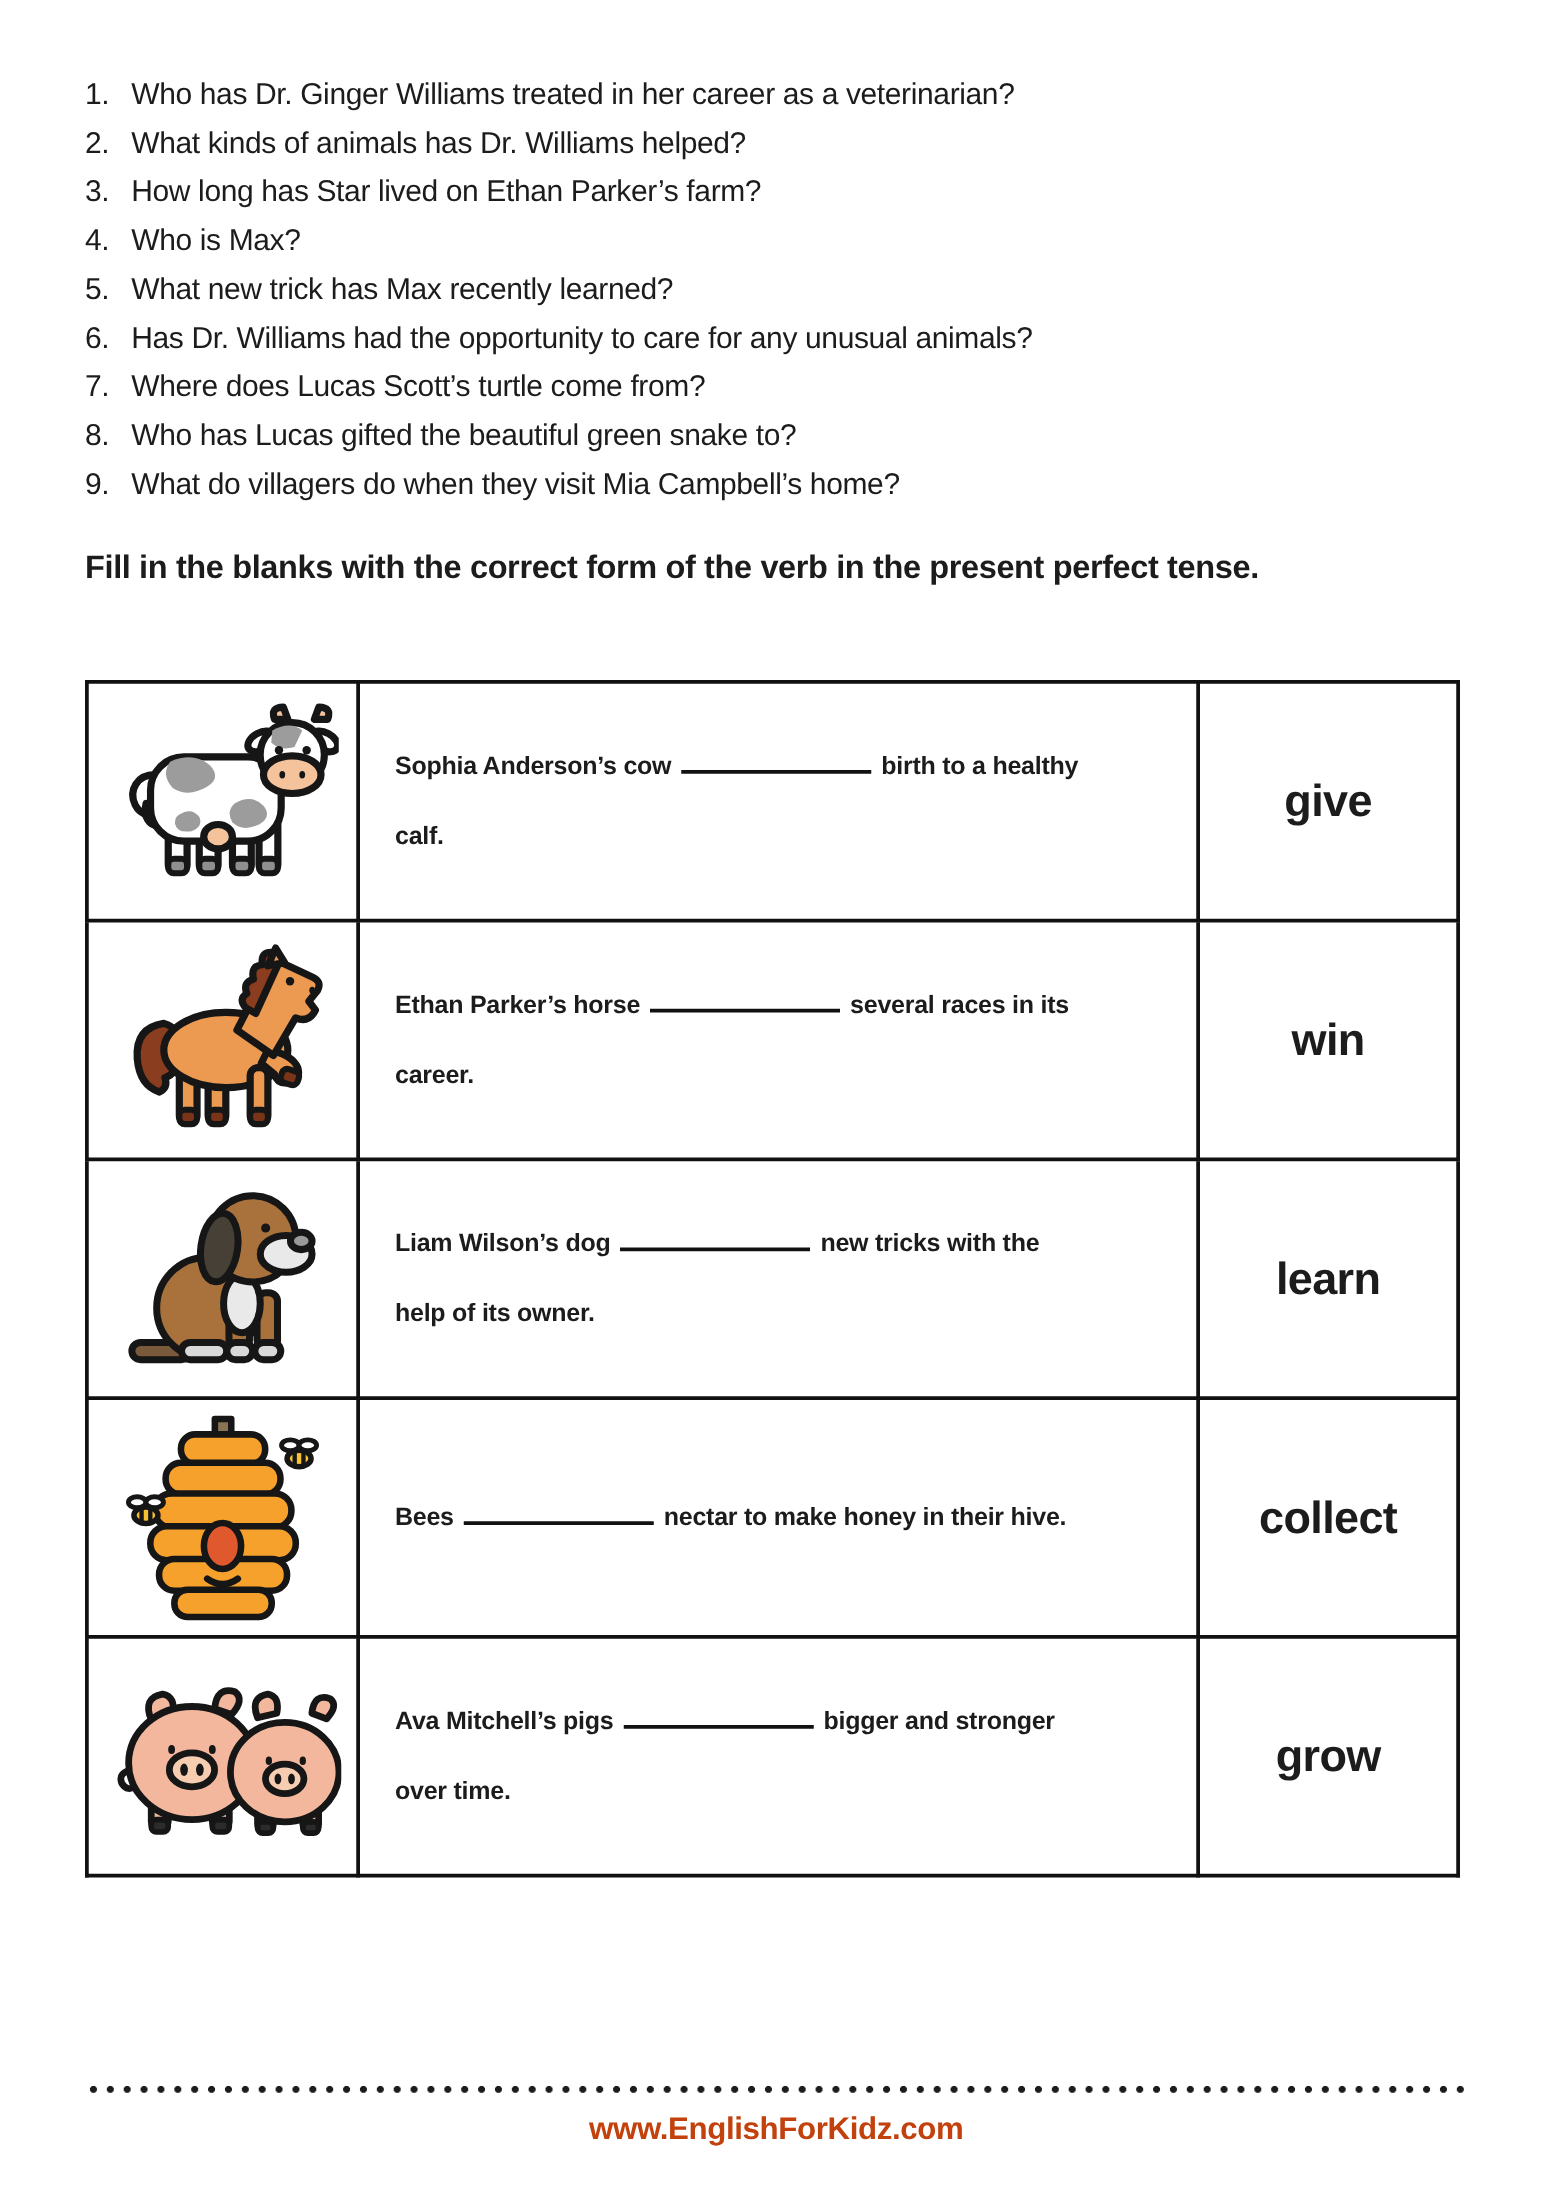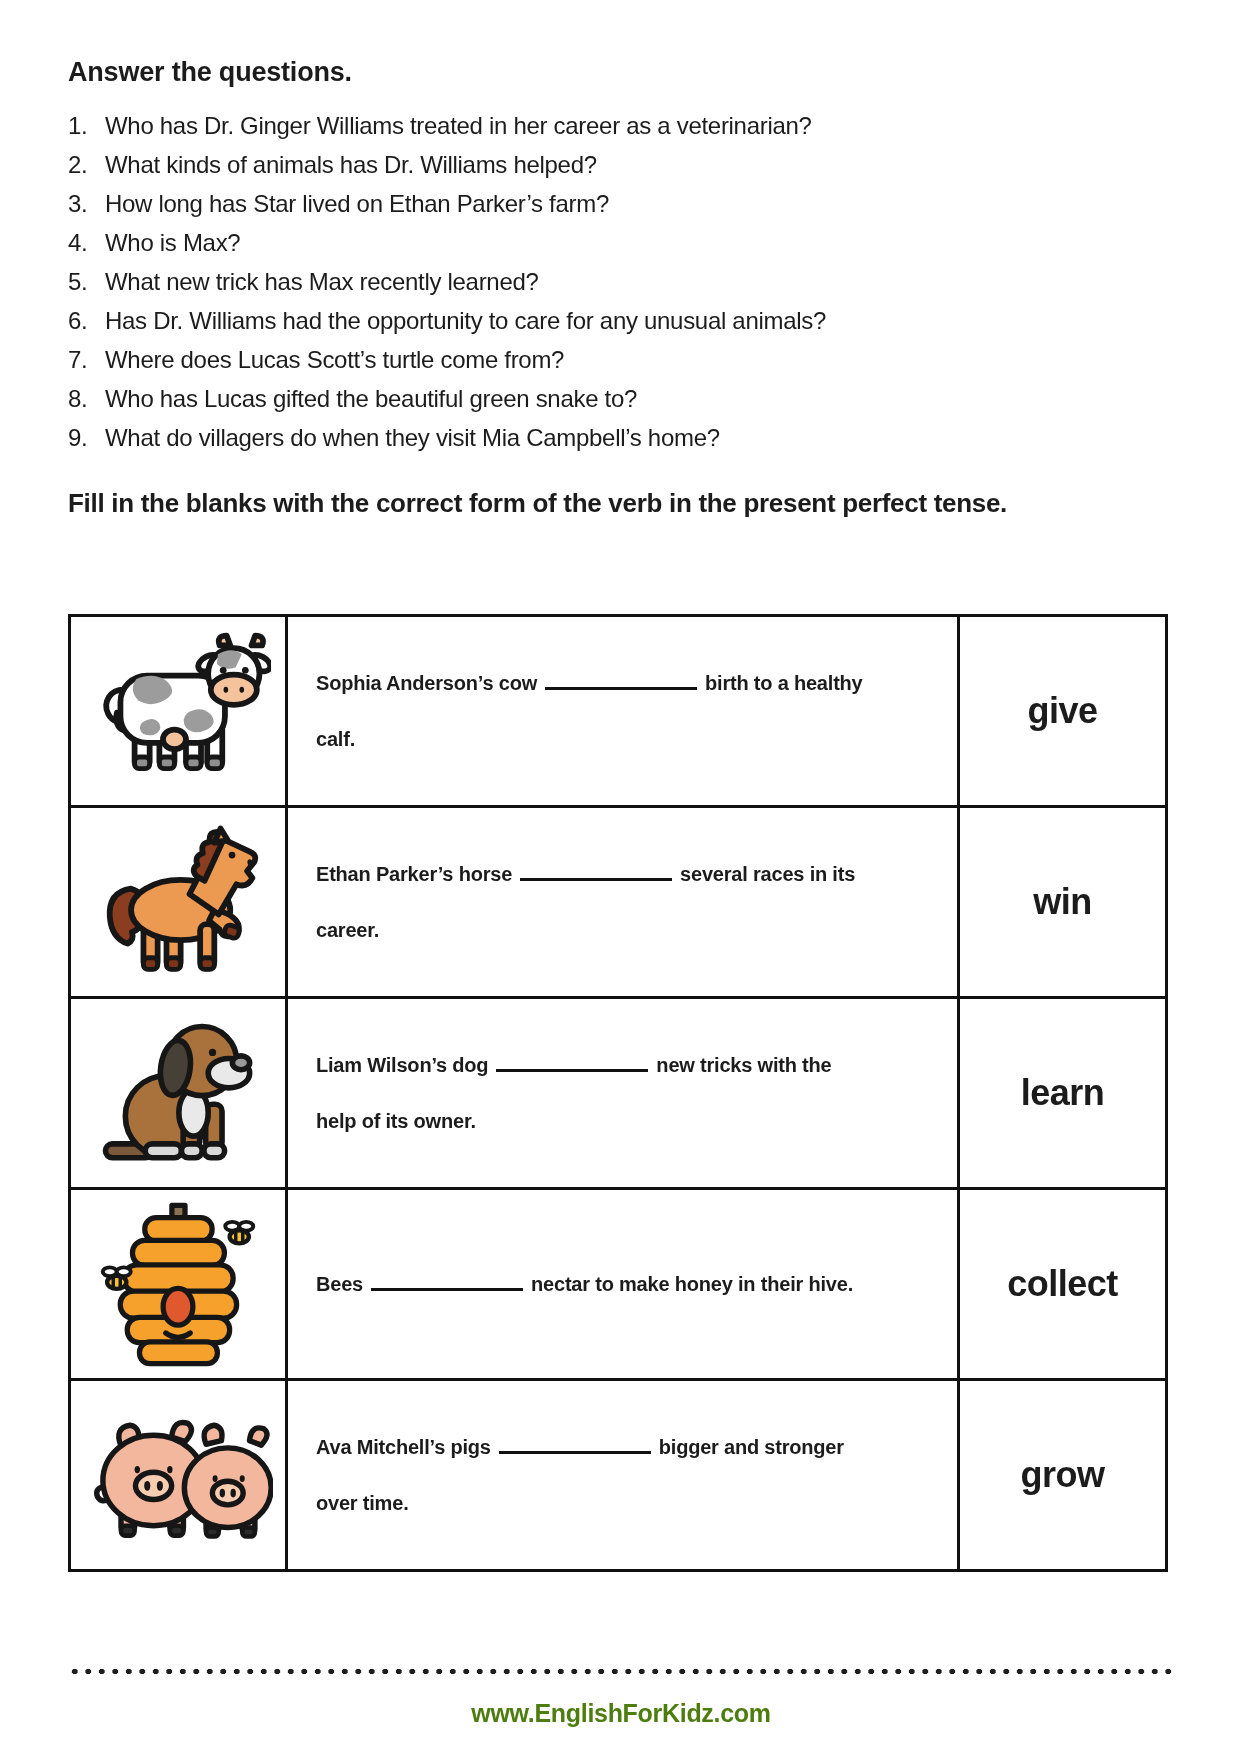--- a/index.html
+++ b/index.html
@@ -23,21 +23,21 @@
   .qnum { flex:0 0 37px; }
   .q10 .qnum { flex:0 0 69px; }
   .qtext { flex:1; }
   
   .h2 {
     font-size:26px; font-weight:bold; line-height:38px;
     letter-spacing:-0.3px; margin-top:27px; max-width:1100px;
   }
   
   table.fill {
-    border-collapse:collapse; margin-top:92px;
+    border-collapse:collapse; margin-top:72px;
     width:1100px; table-layout:fixed;
   }
   table.fill, table.fill td { border:3.5px solid #111111; }
   table.fill td { height:191px; vertical-align:middle; background:#ffffff; }
   td.img-cell { width:217px; text-align:center; }
   td.img-cell svg { display:block; margin:0 auto; }
   td.sentence-cell { width:672px; padding:8px 24px 8px 28px; }
   .sentence {
     max-width:548px; font-size:20px; font-weight:bold;
     line-height:56px; letter-spacing:-0.2px;
@@ -52,30 +52,29 @@
     font-size:36px; font-weight:bold; letter-spacing:-0.5px;
   }
   
   .footer-wrap { position:absolute; left:68px; right:66px; top:1668px; }
   .dots {
     height:7px; width:100%;
     background-image:radial-gradient(circle, #1c1c1c 2.6px, transparent 3px);
     background-size:13.5px 7px; background-repeat:repeat-x; background-position:left center;
   }
   .site {
-    margin-top:24px; text-align:center;
-    font-size:25px; font-weight:bold; color:#4d7c0f; letter-spacing:-0.3px;
+    margin-top:14px; text-align:center;
+    font-size:25px; font-weight:bold; color:#c2410c; letter-spacing:-0.3px;
   }
 </style>
 </head>
 <body>
 
 <div class="page">
 
-  <div class="h1">Answer the questions.</div>
 
   <div class="questions">
     <div class="q">
       <span class="qnum">1.</span>
       <span class="qtext">Who has Dr. Ginger Williams treated in her career as a veterinarian?</span>
     </div>
     <div class="q">
       <span class="qnum">2.</span>
       <span class="qtext">What kinds of animals has Dr. Williams helped?</span>
     </div>

